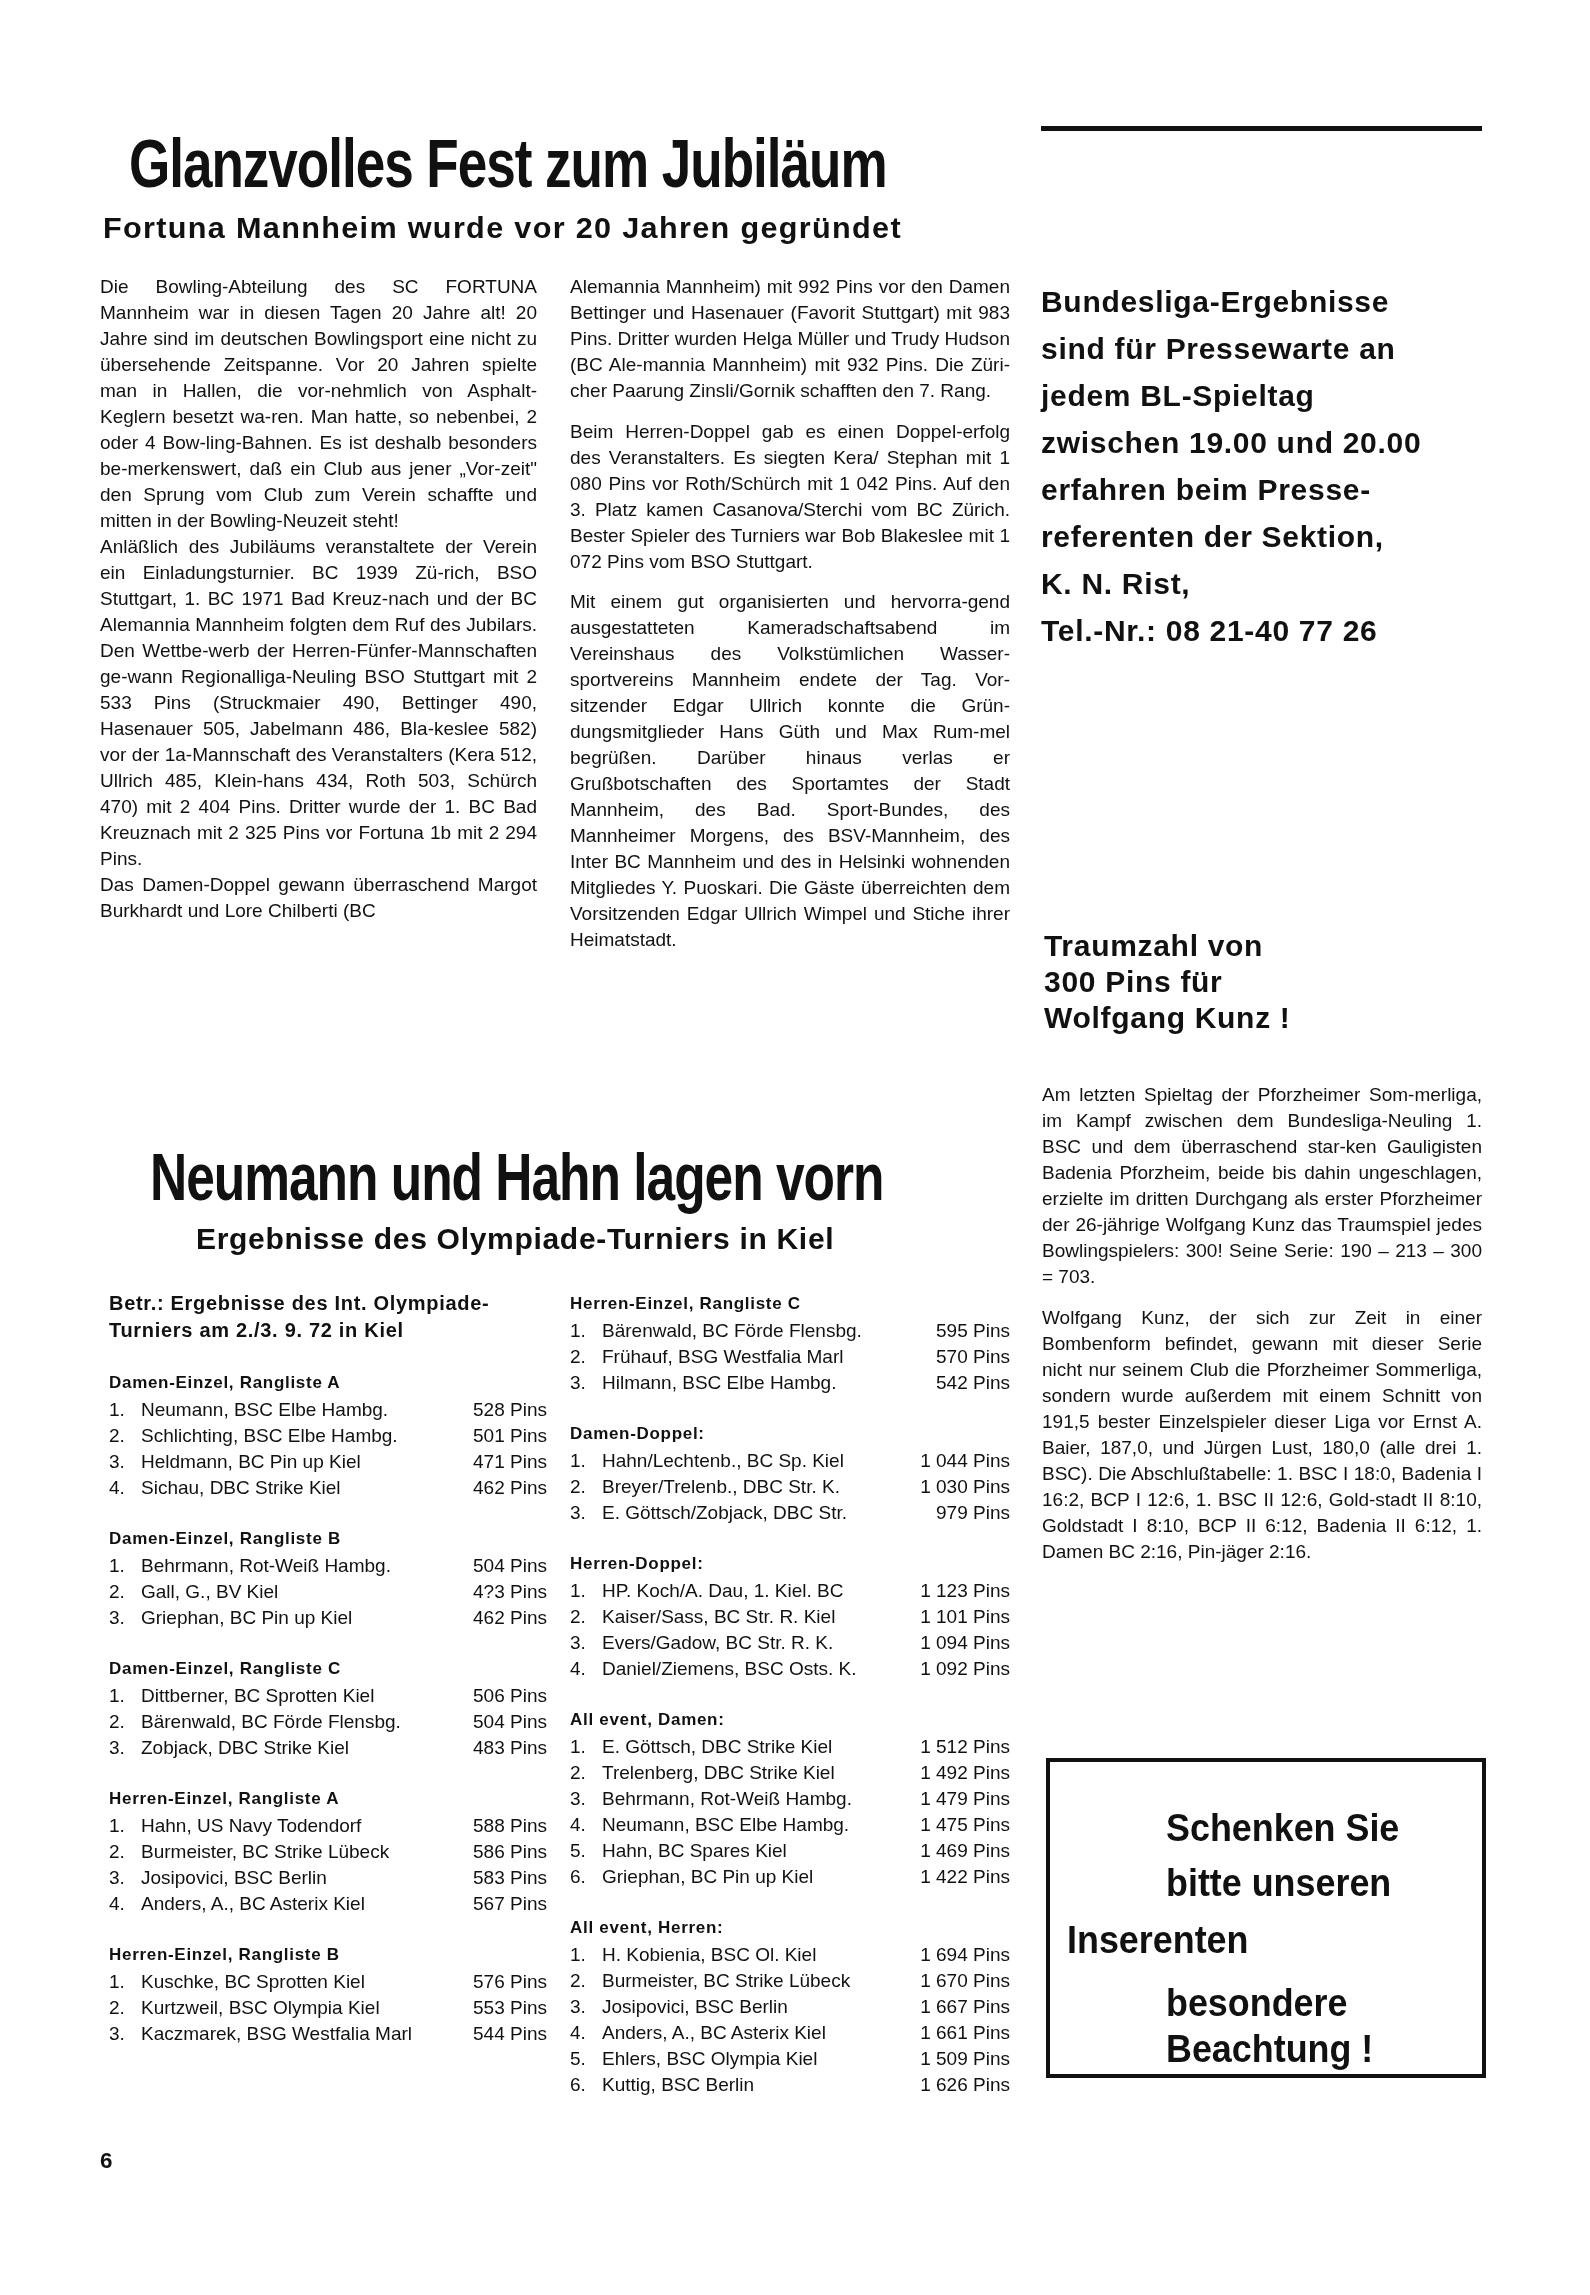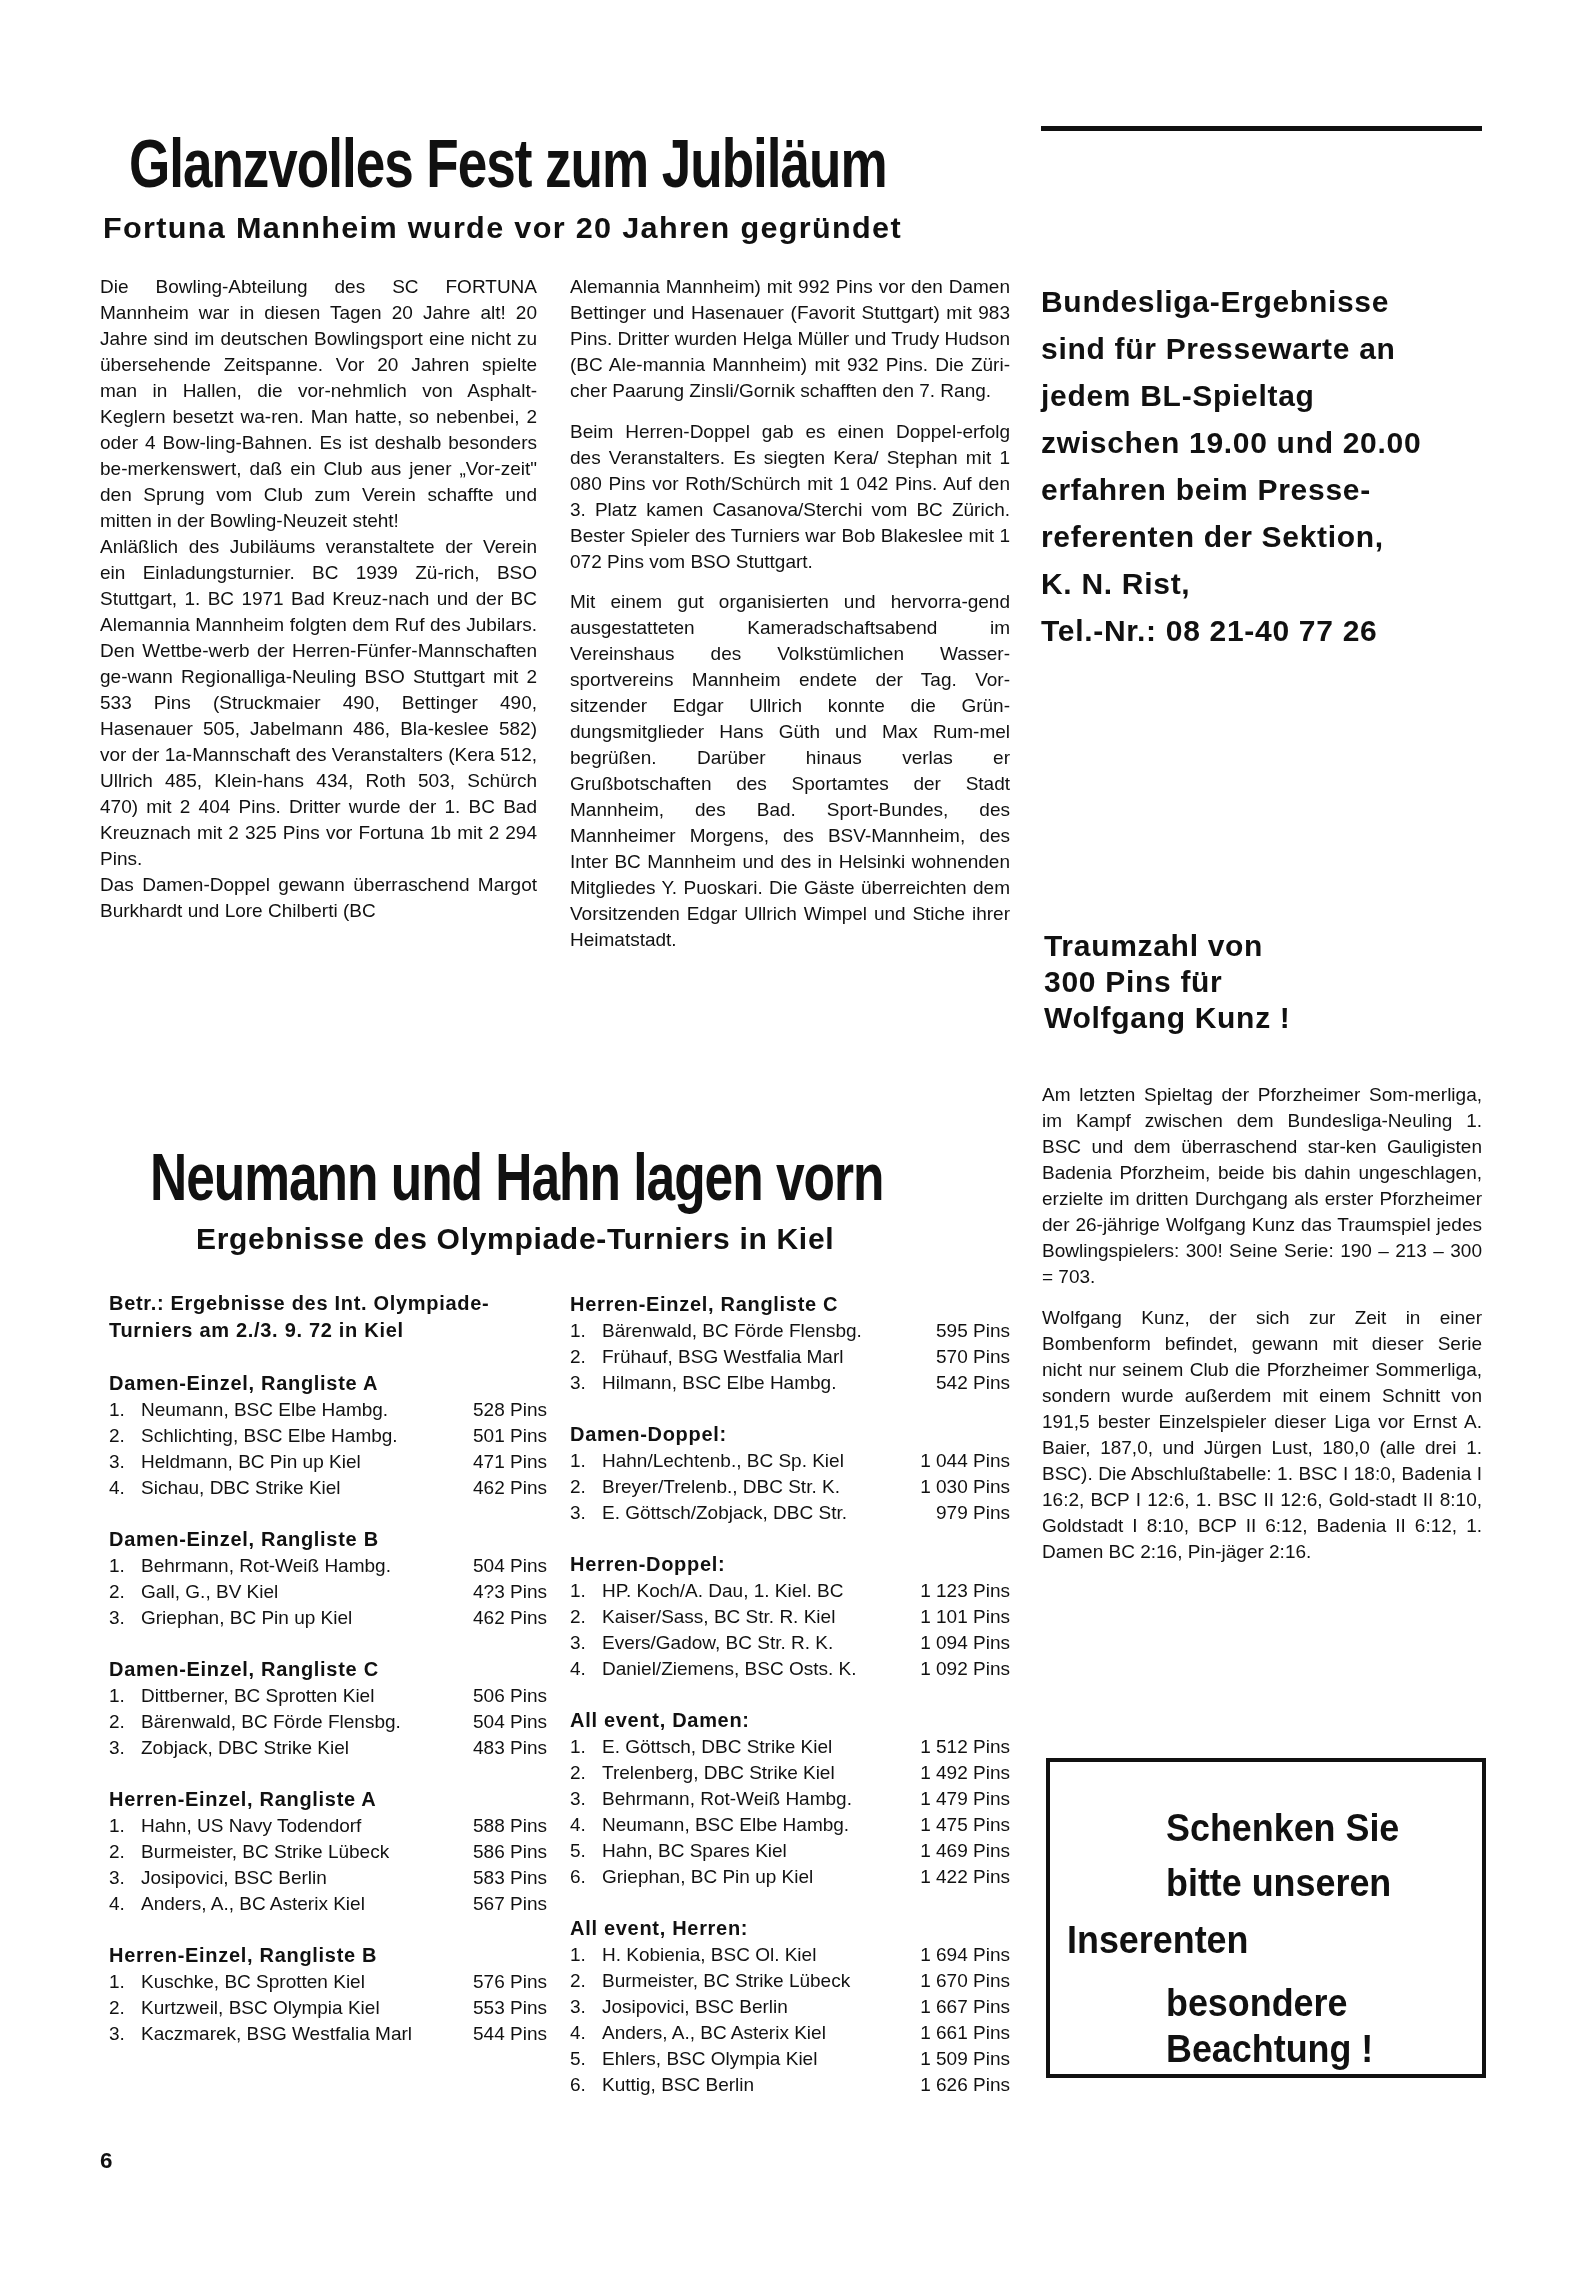--- a/index.html
+++ b/index.html
@@ -24,21 +24,21 @@
   .body-col p.gap { margin-top:14.5px; }
   .right-bold {
     font-weight:700; font-size:30px; line-height:47px; letter-spacing:0.7px;
   }
   .rule { background:#111; height:4.6px; }
   .kunz-title { font-weight:700; font-size:30px; line-height:36px; letter-spacing:0.7px; }
   .box { border:4px solid #111; box-sizing:border-box;padding-left:28px; }
   .box-text { font-weight:700; font-size:39px; line-height:58px; transform:scaleX(0.92); transform-origin:left top; white-space:nowrap; }
   .results { font-size:19px; line-height:26px; }
   .results .intro { font-weight:700; font-size:20px; line-height:27px; letter-spacing:0.7px; margin-bottom:25px; }
-  .results .sec-title { font-weight:700; font-size:20px; line-height:28px; letter-spacing:0.7px; margin-top:24px; }
+  .results .sec-title { font-weight:700; font-size:17px; line-height:28px; letter-spacing:0.7px; margin-top:24px; }
   .results .sec-title.first { margin-top:0; }
   .row { display:flex; white-space:nowrap; }
   .row .rank { width:32px; flex:none; }
   .row .name { flex:1; }
   .row .pins { flex:none; text-align:right; }
   .page-num { font-weight:700; font-size:22.4px; }
 </style>
 </head>
 <body>
 

